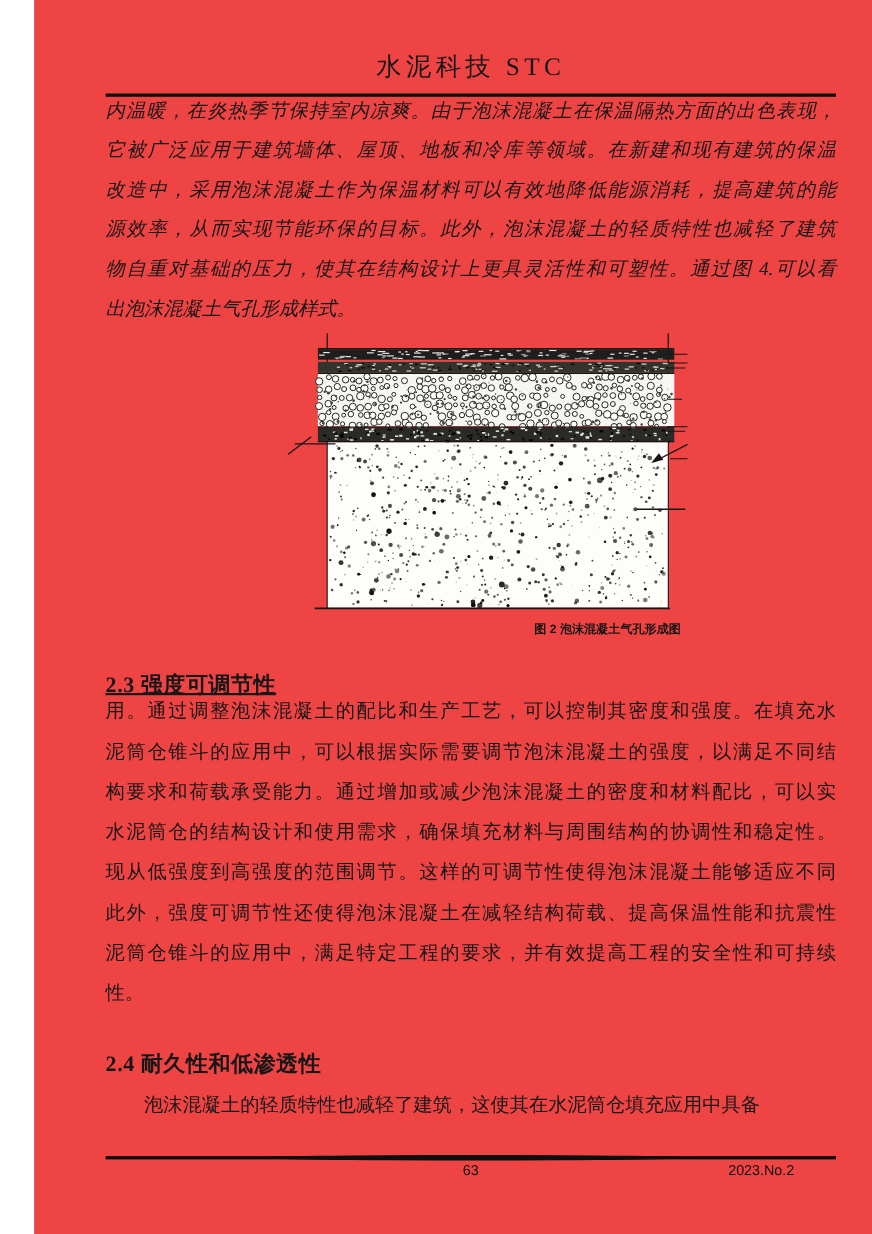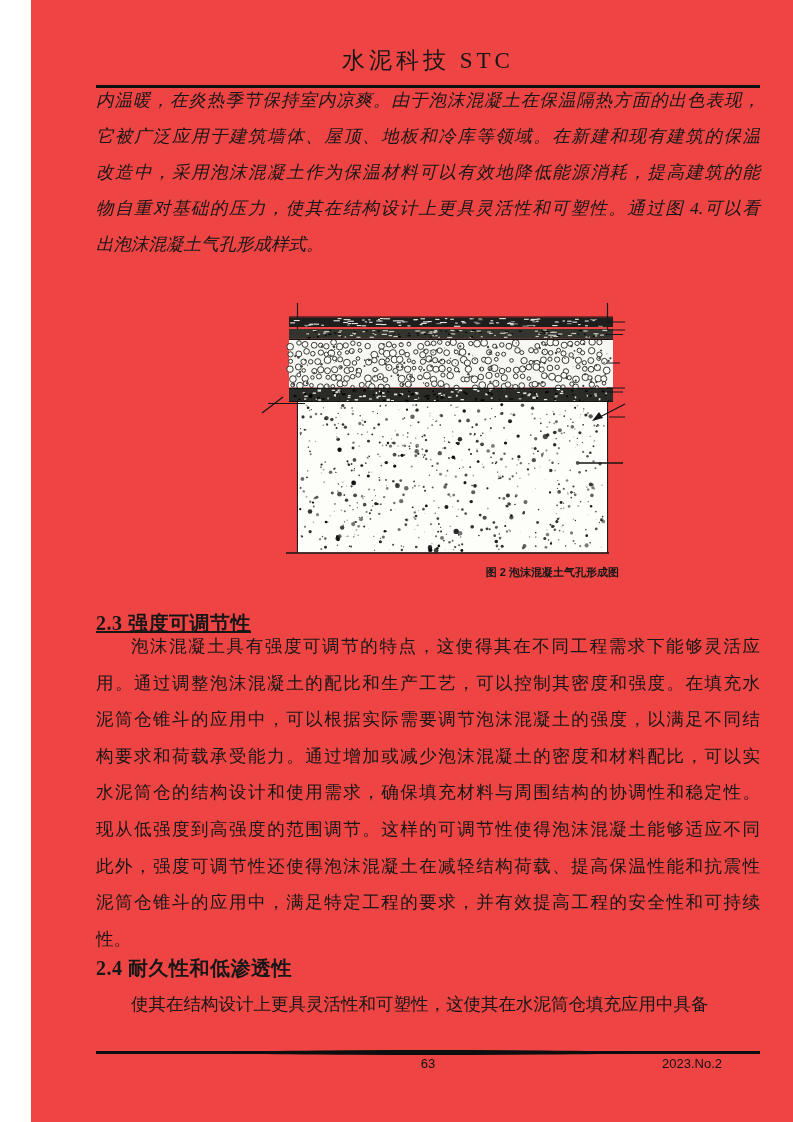--- a/index.html
+++ b/index.html
@@ -41,20 +41,21 @@
 
 <div class="page">
 
   <div class="journal-title">水泥科技 STC</div>
   <div class="header-rule"></div>
 
   <div class="para" id="p1">
     <div class="bline">内温暖，在炎热季节保持室内凉爽。由于泡沫混凝土在保温隔热方面的出色表现，</div>
     <div class="bline">它被广泛应用于建筑墙体、屋顶、地板和冷库等领域。在新建和现有建筑的保温</div>
     <div class="bline">改造中，采用泡沫混凝土作为保温材料可以有效地降低能源消耗，提高建筑的能</div>
+    <div class="bline">源效率，从而实现节能环保的目标。此外，泡沫混凝土的轻质特性也减轻了建筑</div>
     <div class="bline">物自重对基础的压力，使其在结构设计上更具灵活性和可塑性。通过图 4.可以看</div>
     <div class="bline last">出泡沫混凝土气孔形成样式。</div>
   </div>
 
   <svg class="fig-svg" viewBox="220 295 390 270" aria-hidden="true">
 
     <g stroke="#1c1c1c" stroke-width="1.2">
       <line x1="266.5" y1="303" x2="266.5" y2="553"></line>
       <line x1="576.5" y1="303" x2="576.5" y2="553"></line>
     </g>
@@ -1532,35 +1533,34 @@
       <line x1="237" y1="403.5" x2="274" y2="403.5"></line>
       <line x1="231" y1="413" x2="252" y2="397"></line>
     </g>
   </svg>
 
   <div class="fig-caption">图 2 泡沫混凝土气孔形成图</div>
 
   <div class="sec-heading" id="h23">2.3 强度可调节性</div>
 
   <div class="para p2" id="p2">
-    <div class="bline indent">泡沫混凝土具有强度可调节的特点，这使得其在不同工程需求下能够灵活应</div>
     <div class="bline">用。通过调整泡沫混凝土的配比和生产工艺，可以控制其密度和强度。在填充水</div>
     <div class="bline">泥筒仓锥斗的应用中，可以根据实际需要调节泡沫混凝土的强度，以满足不同结</div>
     <div class="bline">构要求和荷载承受能力。通过增加或减少泡沫混凝土的密度和材料配比，可以实</div>
     <div class="bline">水泥筒仓的结构设计和使用需求，确保填充材料与周围结构的协调性和稳定性。</div>
     <div class="bline">现从低强度到高强度的范围调节。这样的可调节性使得泡沫混凝土能够适应不同</div>
     <div class="bline">此外，强度可调节性还使得泡沫混凝土在减轻结构荷载、提高保温性能和抗震性</div>
     <div class="bline">泥筒仓锥斗的应用中，满足特定工程的要求，并有效提高工程的安全性和可持续</div>
     <div class="bline last">性。</div>
   </div>
 
   <div class="sec-heading" id="h24">2.4 耐久性和低渗透性</div>
 
   <div class="para" id="p3">
-    <div class="bline indent last">使其在结构设计上更具灵活性和可塑性，这使其在水泥筒仓填充应用中具备</div>
+    <div class="bline indent last">泡沫混凝土的轻质特性也减轻了建筑，这使其在水泥筒仓填充应用中具备</div>
   </div>
 
   <div class="footer-rule"></div>
   <div class="footer-rule-bulge"></div>
   <div class="page-number">63</div>
   <div class="issue-number">2023.No.2</div>
 
 </div>
 
 </body></html>

